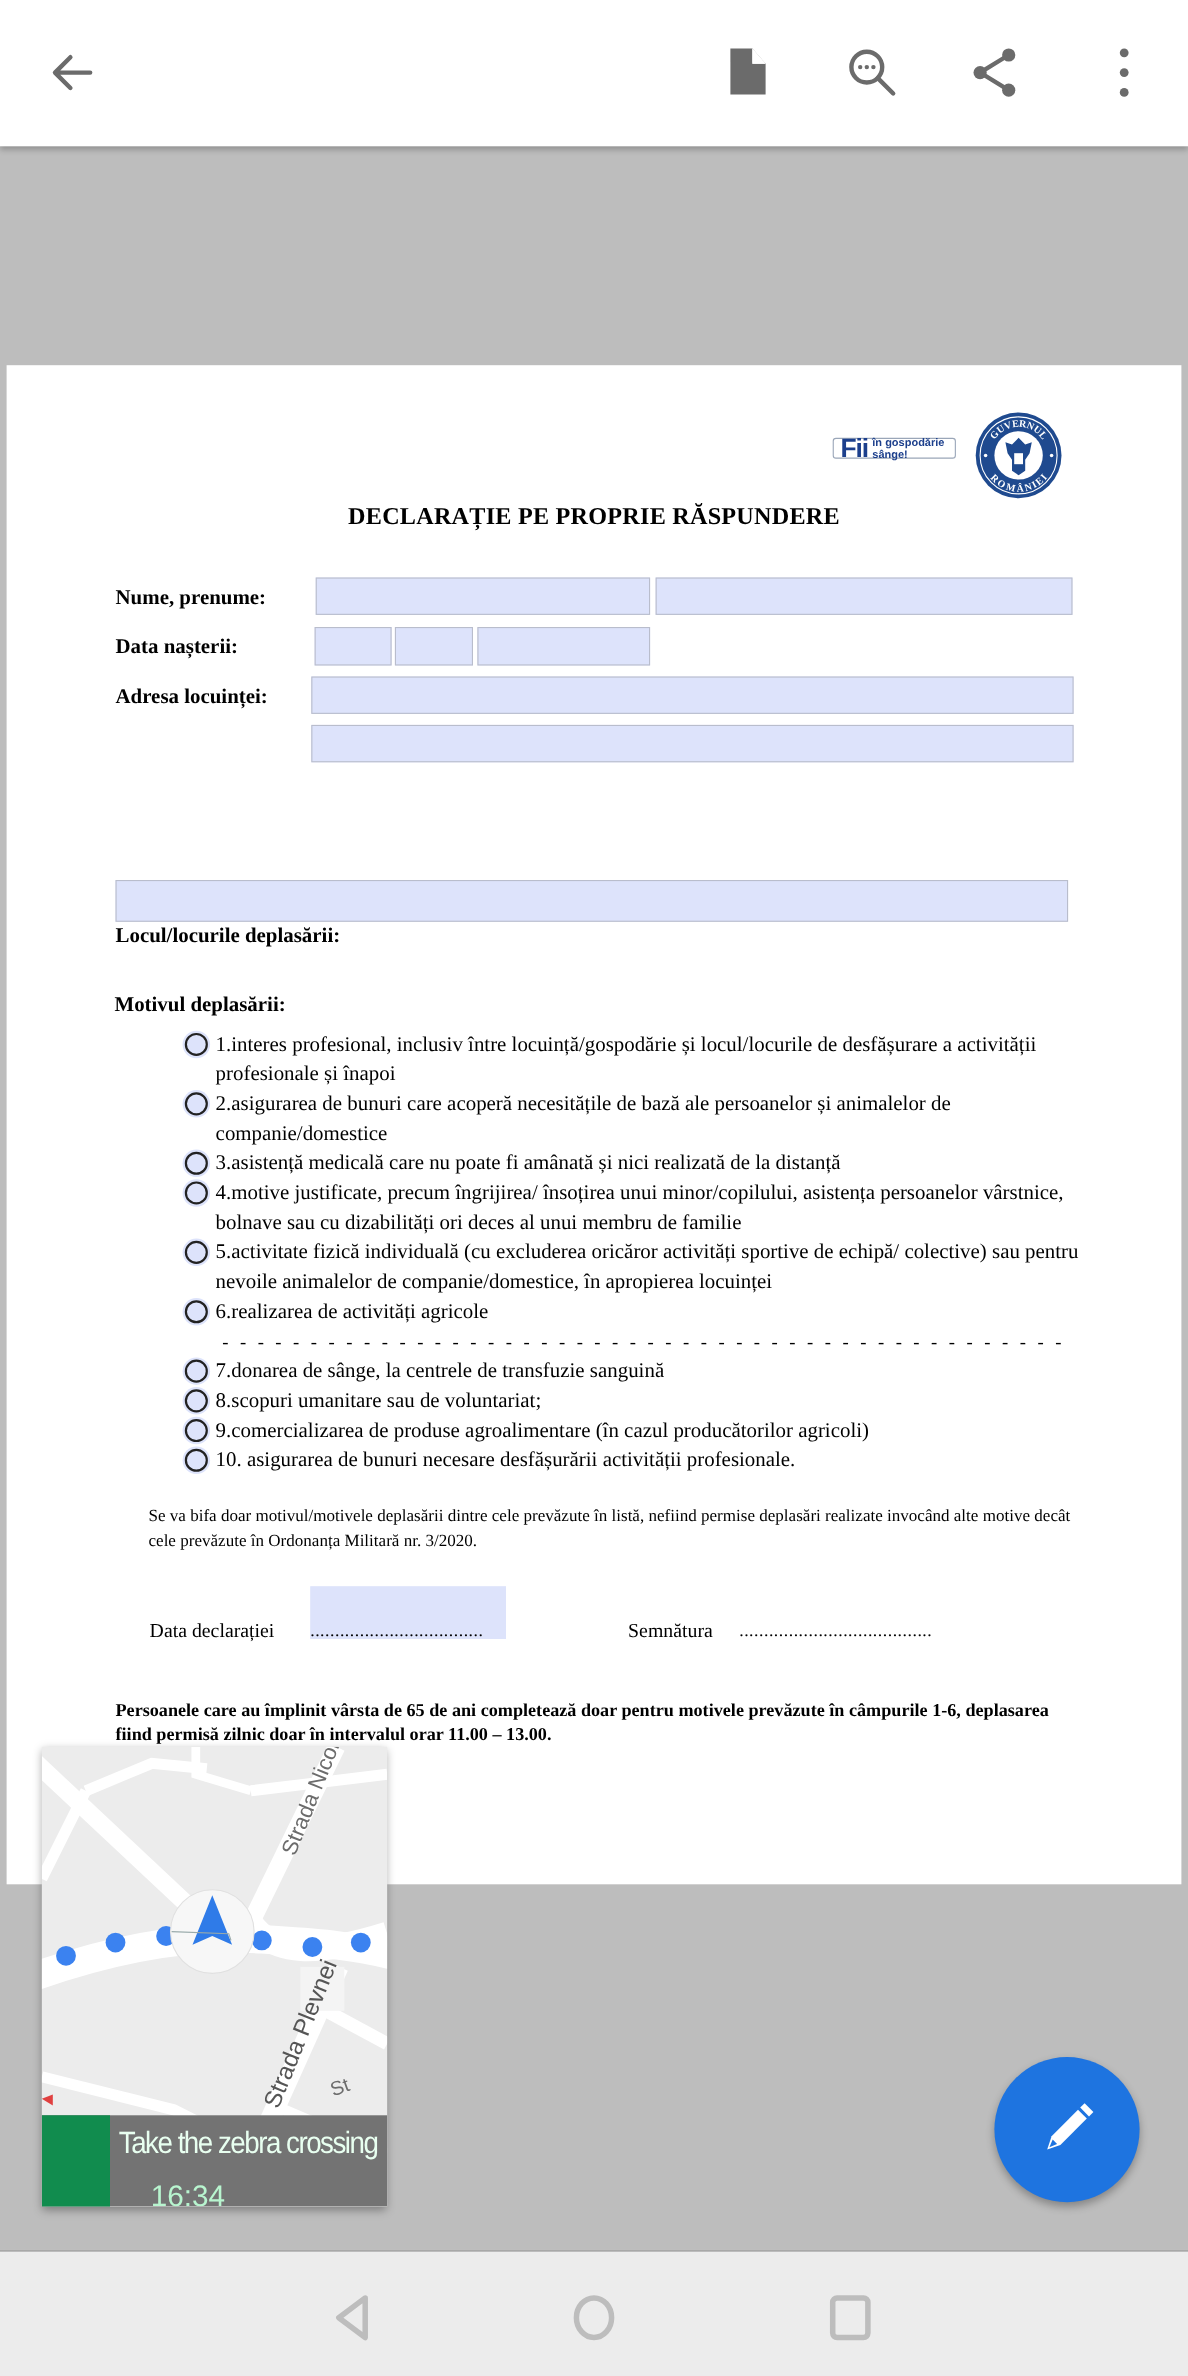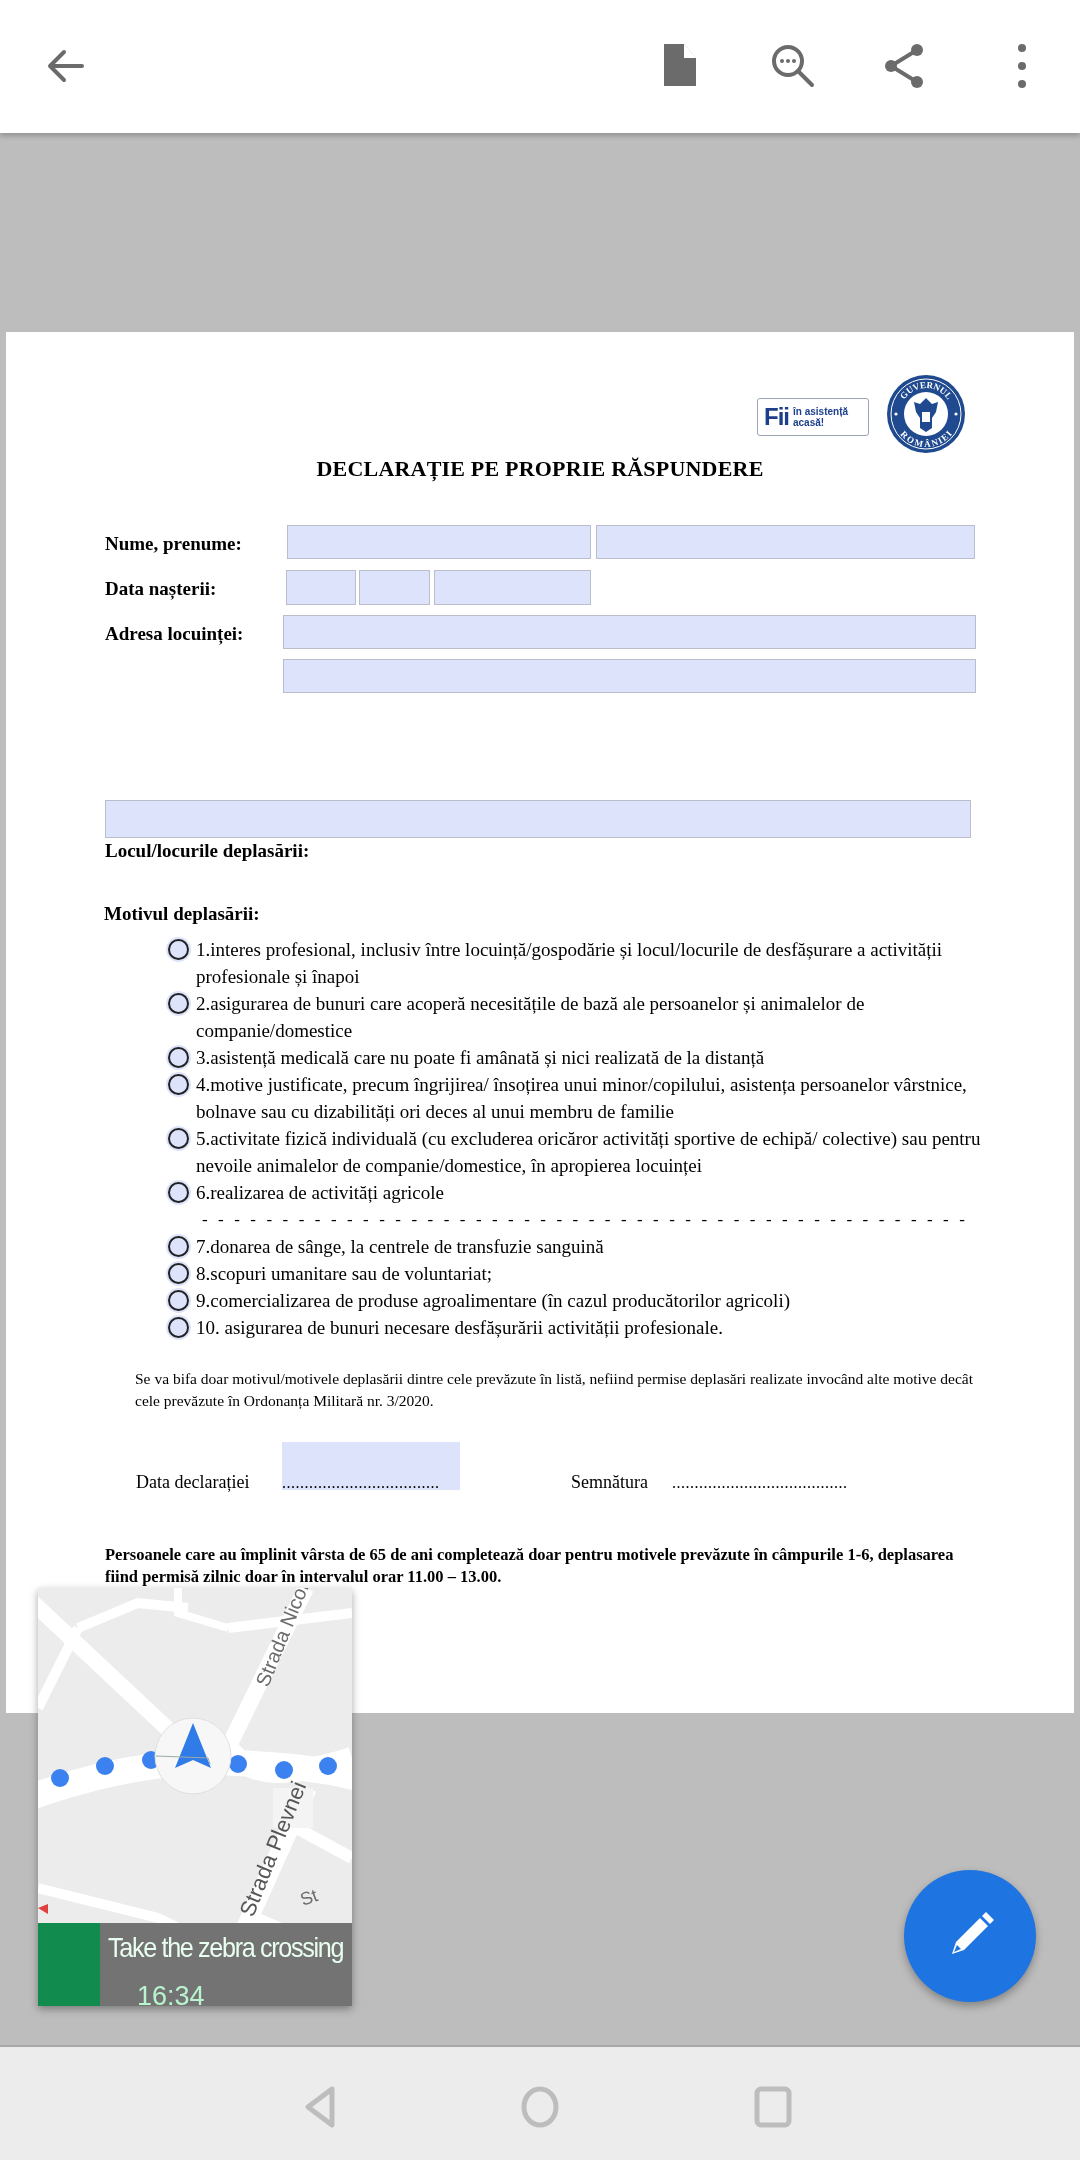--- a/index.html
+++ b/index.html
@@ -9,21 +9,21 @@
   
   .appbar { position: absolute; left: 0; top: 0; width: 1080px; height: 133px; background: #ffffff;
             box-shadow: 0 3px 5px rgba(0,0,0,0.22); z-index: 5; }
   .appbar .icon-btn { position: absolute; top: 36px; width: 60px; height: 60px; display: flex; align-items: center; justify-content: center; cursor: pointer; }
   .appbar svg { display: block; }
 
   
   .pdf-page { position: absolute; left: 6px; top: 332px; width: 1068px; height: 1381px; background: #ffffff; }
   .doc { position: absolute; inset: 0; font-family: "Liberation Serif", serif; color: #000; }
 
-  .logo-fii { position: absolute; left: 751px; top: 66px; width: 112px; height: 38px; border: 1.5px solid #9aa6b8; border-radius: 3px;
+  .logo-fii { position: absolute; left: 751px; top: 66px; width: 112px; height: 19px; border: 1.5px solid #9aa6b8; border-radius: 3px;
               display: flex; align-items: center; padding-left: 6px; background: #fff; }
   .logo-fii .big { font-family: "Liberation Sans", sans-serif; font-weight: bold; font-size: 24px; color: #1c3f8c; letter-spacing: -1px; }
   .logo-fii .small { font-family: "Liberation Sans", sans-serif; font-weight: bold; font-size: 10px; color: #1c3f8c; line-height: 11px; margin-left: 4px; }
   .seal { position: absolute; left: 880px; top: 42px; width: 80px; height: 80px; }
 
   .title { position: absolute; left: 0; width: 1068px; top: 124px; text-align: center; font-weight: bold; font-size: 22px; letter-spacing: 0.2px; }
 
   .label-b { position: absolute; font-weight: bold; font-size: 19px; }
   .field { position: absolute; background: #dde3fb; border: 1px solid #b9bdcc; cursor: text; }
   .note { position: absolute; font-size: 15.5px; line-height: 22px; }
@@ -95,22 +95,22 @@
     </svg>
   </div>
 </div>
 
 <div class="pdf-page">
   <div class="doc">
 
     <div class="logo-fii">
       <span class="big">Fii</span>
       <span class="small">
-        <span>în asistență</span><br>
-        <span>acasă!</span>
+        <span>în gospodărie</span><br>
+        <span>sânge!</span>
       </span>
     </div>
     <svg class="seal" viewBox="0 0 80 80">
       <circle cx="40" cy="40" r="39" fill="#1f4a8f"></circle>
       <circle cx="40" cy="40" r="35" fill="none" stroke="#fff" stroke-width="1"></circle>
       <circle cx="40" cy="40" r="22" fill="#fff"></circle>
       <path d="M40 24 L46 30 L52 28 L50 38 L46 44 L46 54 L40 58 L34 54 L34 44 L30 38 L28 28 L34 30 Z" fill="#1f4a8f"></path>
       <rect x="36" y="38" width="8" height="10" fill="#fff"></rect>
       <circle cx="10" cy="40" r="1.6" fill="#fff"></circle>
         <circle cx="70" cy="40" r="1.6" fill="#fff"></circle>

